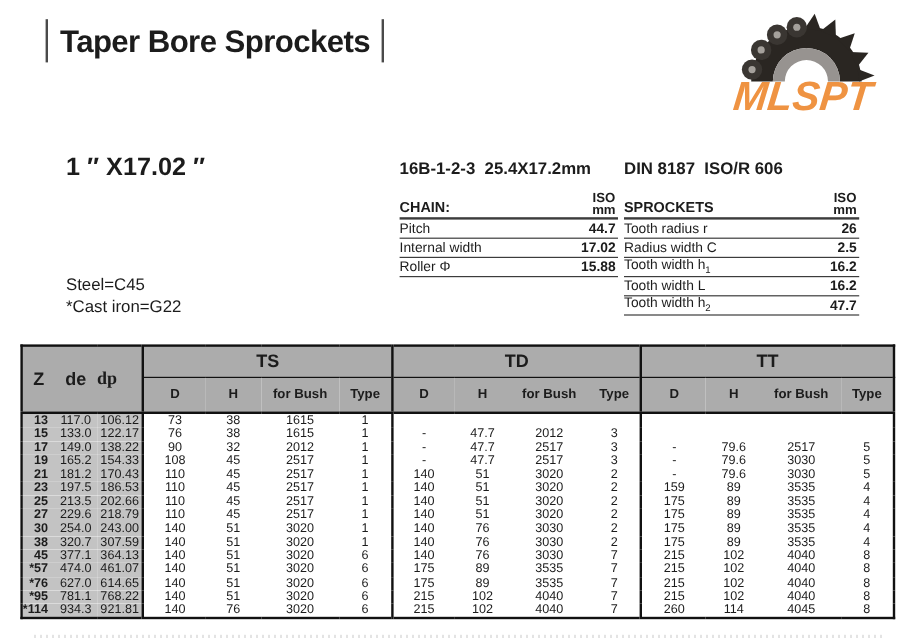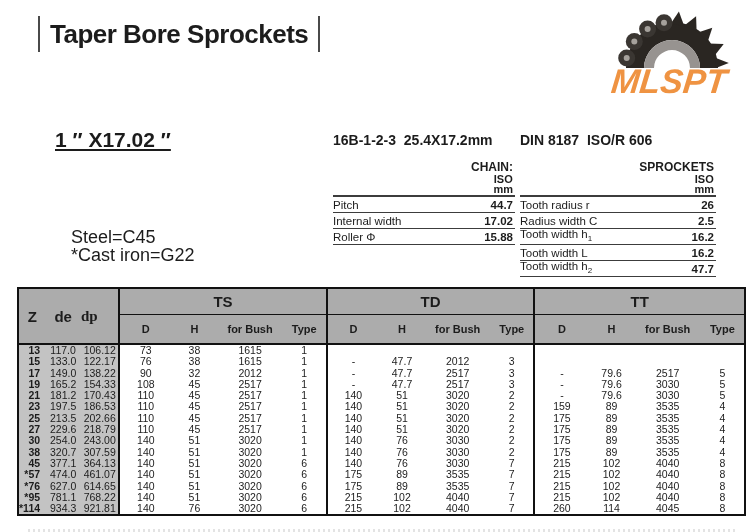--- a/index.html
+++ b/index.html
@@ -14,27 +14,27 @@
   .page-title{font-size:26px; font-weight:bold; letter-spacing:-0.5px; margin:0; white-space:pre;}
   
   .logo{position:absolute; left:594px; top:6px; width:150px; height:100px;}
   .logo svg{position:absolute; left:10px; top:2px;}
   .logo-text{
     position:absolute; left:0; top:56px; width:150px; text-align:center;
     font-size:34px; font-weight:bold; font-style:italic; letter-spacing:0px;
     transform:skewX(-6deg);
   }
   
-  .size-title{position:absolute; left:55px; top:128px; font-size:21px; font-weight:bold; white-space:pre;text-decoration:underline;}
-  .material{position:absolute; left:71px; top:228px; font-size:18px; line-height:18px;}
+  .size-title{position:absolute; left:55px; top:128px; font-size:21px; font-weight:bold; white-space:pre;}
+  .material{position:absolute; left:55px; top:228px; font-size:14px; line-height:18px;}
   
   .spec-block{position:absolute;}
   .spec-heading{font-size:14px; font-weight:bold; white-space:pre; margin:0 0 12px 0;}
-  .spec-head{display:flex; align-items:flex-end;
-    border-bottom:2px solid #3c3c3c; padding:0 2px 1px 0;flex-direction:column;}
+  .spec-head{display:flex; justify-content:space-between; align-items:flex-end;
+    border-bottom:2px solid #3c3c3c; padding:0 2px 1px 0;}
   .spec-label{font-weight:bold; font-size:12px;}
   .iso-unit{text-align:center; font-weight:bold; font-size:11px; line-height:10px;}
   .spec-row{display:flex; justify-content:space-between; align-items:flex-end;
     border-bottom:1.5px solid #3c3c3c; height:14px; font-size:11.5px; padding:0 2px 1px 0;gap:32px;}
   .spec-row .val{font-weight:bold;}
   .spec-row sub{font-size:8px;}
   #chain-block{left:333px; top:132px; width:182px;}
   #din-block{left:520px; top:132px; width:196px;}
   
   .main-table{

